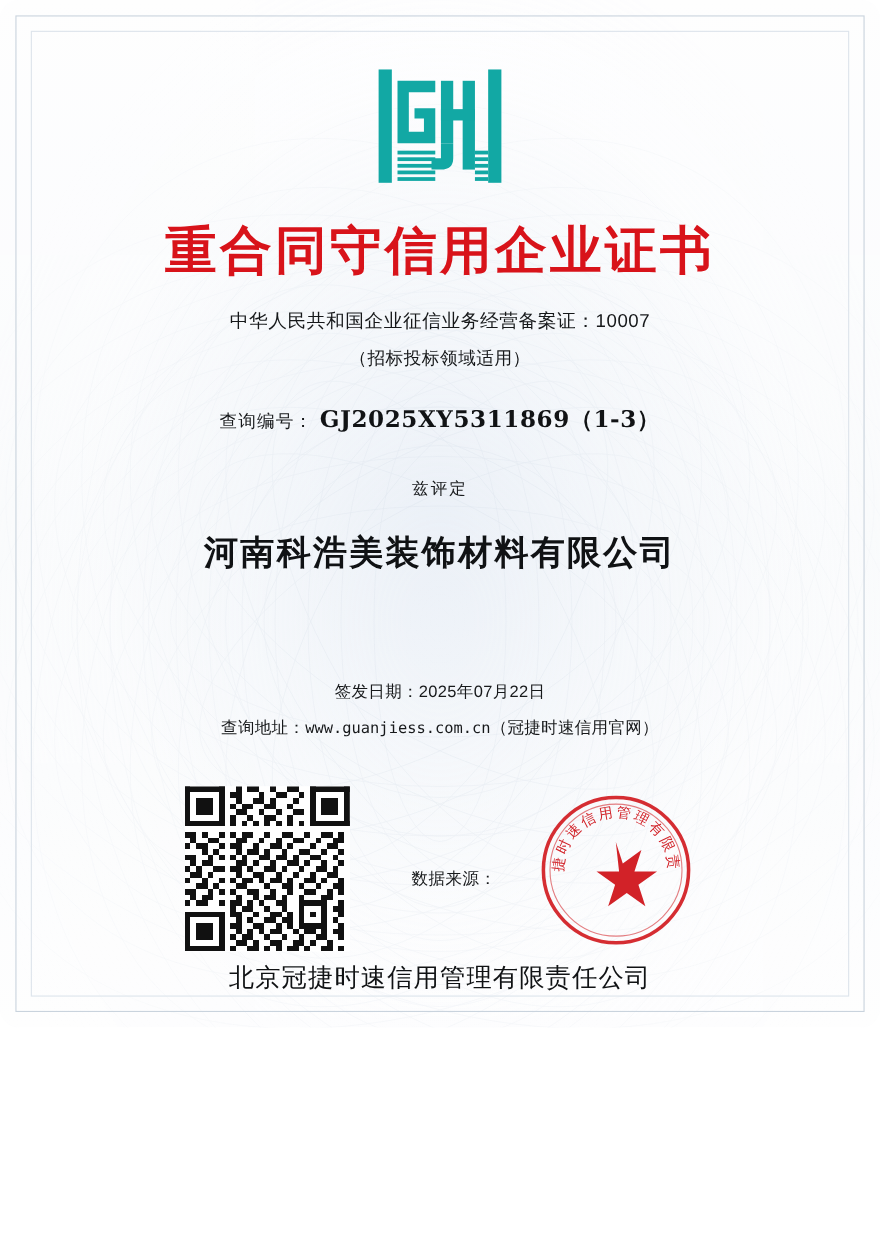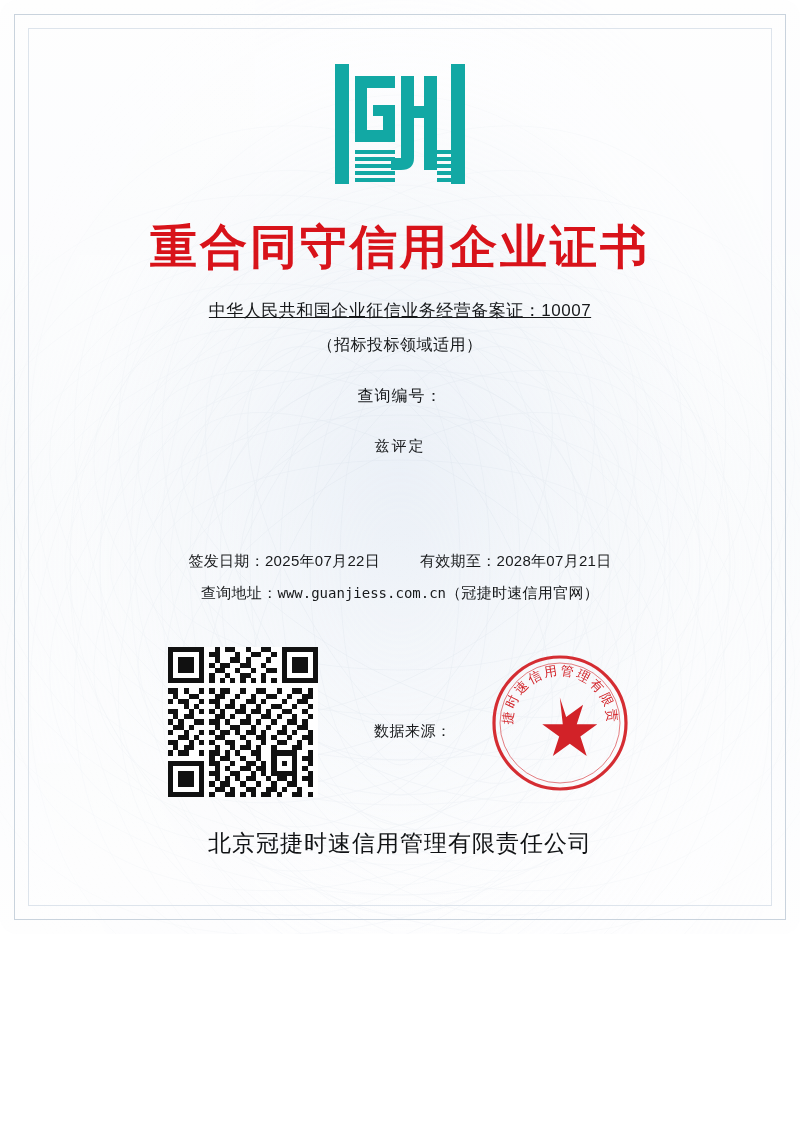--- a/index.html
+++ b/index.html
@@ -77,21 +77,20 @@
     letter-spacing: 3px;
     color: #d8131a;
     white-space: nowrap;
   }
 
   .subtitle-1 {
     margin-top: 20px;
     font-size: 17px;
     color: #16181a;
     letter-spacing: 0.5px;
-    text-decoration: underline;
   }
   .subtitle-2 {
     margin-top: 13px;
     font-size: 16px;
     color: #16181a;
     letter-spacing: 0.5px;
   }
 
   .query-row {
     margin-top: 30px;
@@ -107,21 +106,21 @@
   .query-value {
     font-family: "DejaVu Serif", "Liberation Serif", serif;
     font-size: 21px;
     font-weight: bold;
     color: #111315;
     letter-spacing: 0.5px;
     margin-left: 6px;
   }
 
   .award-word {
-    margin-top: 30px;
+    margin-top: 40px;
     font-size: 15px;
     color: #1a1c1e;
     letter-spacing: 2px;
   }
 
   .company {
     margin-top: 28px;
     font-size: 31px;
     font-weight: bold;
     color: #101214;
@@ -315,32 +314,31 @@
       </g>
     </svg>
 
     <div class="main-title">重合同守信用企业证书</div>
 
     <div class="subtitle-1">中华人民共和国企业征信业务经营备案证：10007</div>
     <div class="subtitle-2">（招标投标领域适用）</div>
 
     <div class="query-row">
       <span class="query-label">查询编号：</span>
+      <span class="query-value">GJ2025XY5311869（1-3）</span>
     </div>
 
     <div class="award-word">兹评定</div>
 
+    <div class="company">河南科浩美装饰材料有限公司</div>
 
 
     <div class="dates">
       <div>
         <span>签发日期：</span><span>2025年07月22日</span>
-      </div>
-      <div>
-        <span>有效期至：</span><span>2028年07月21日</span>
       </div>
     </div>
 
     <div class="site-row">
       <span>查询地址：</span><span class="url">www.guanjiess.com.cn</span><span>（冠捷时速信用官网）</span>
     </div>
 
     <div class="bottom-area">
 
       <div class="qr">

